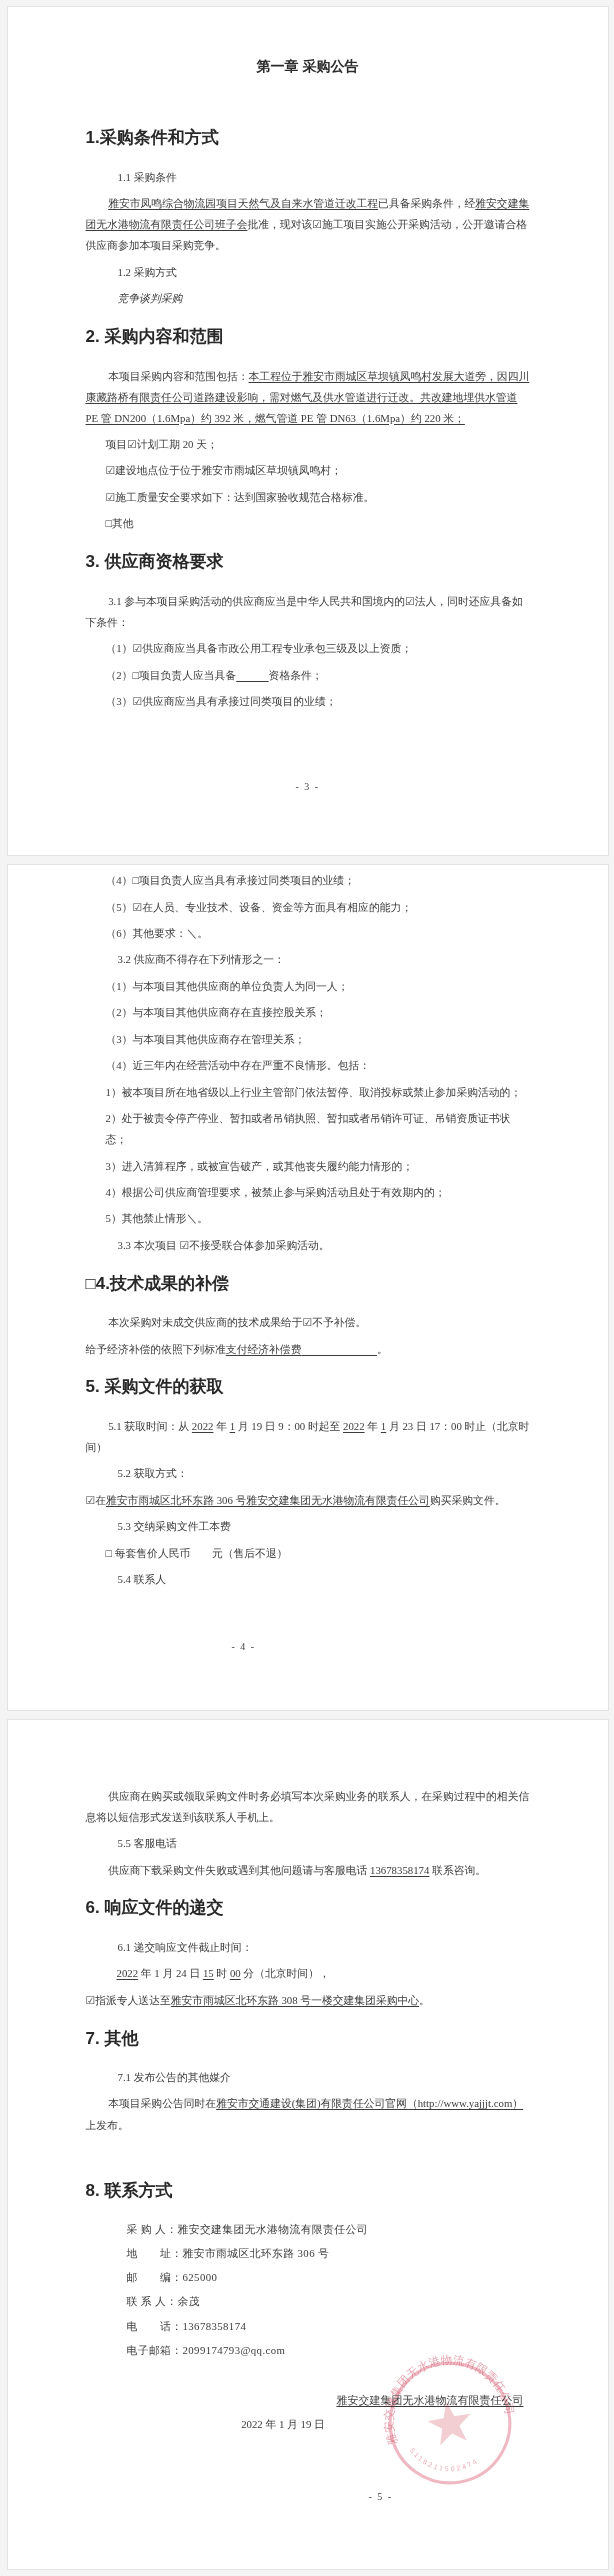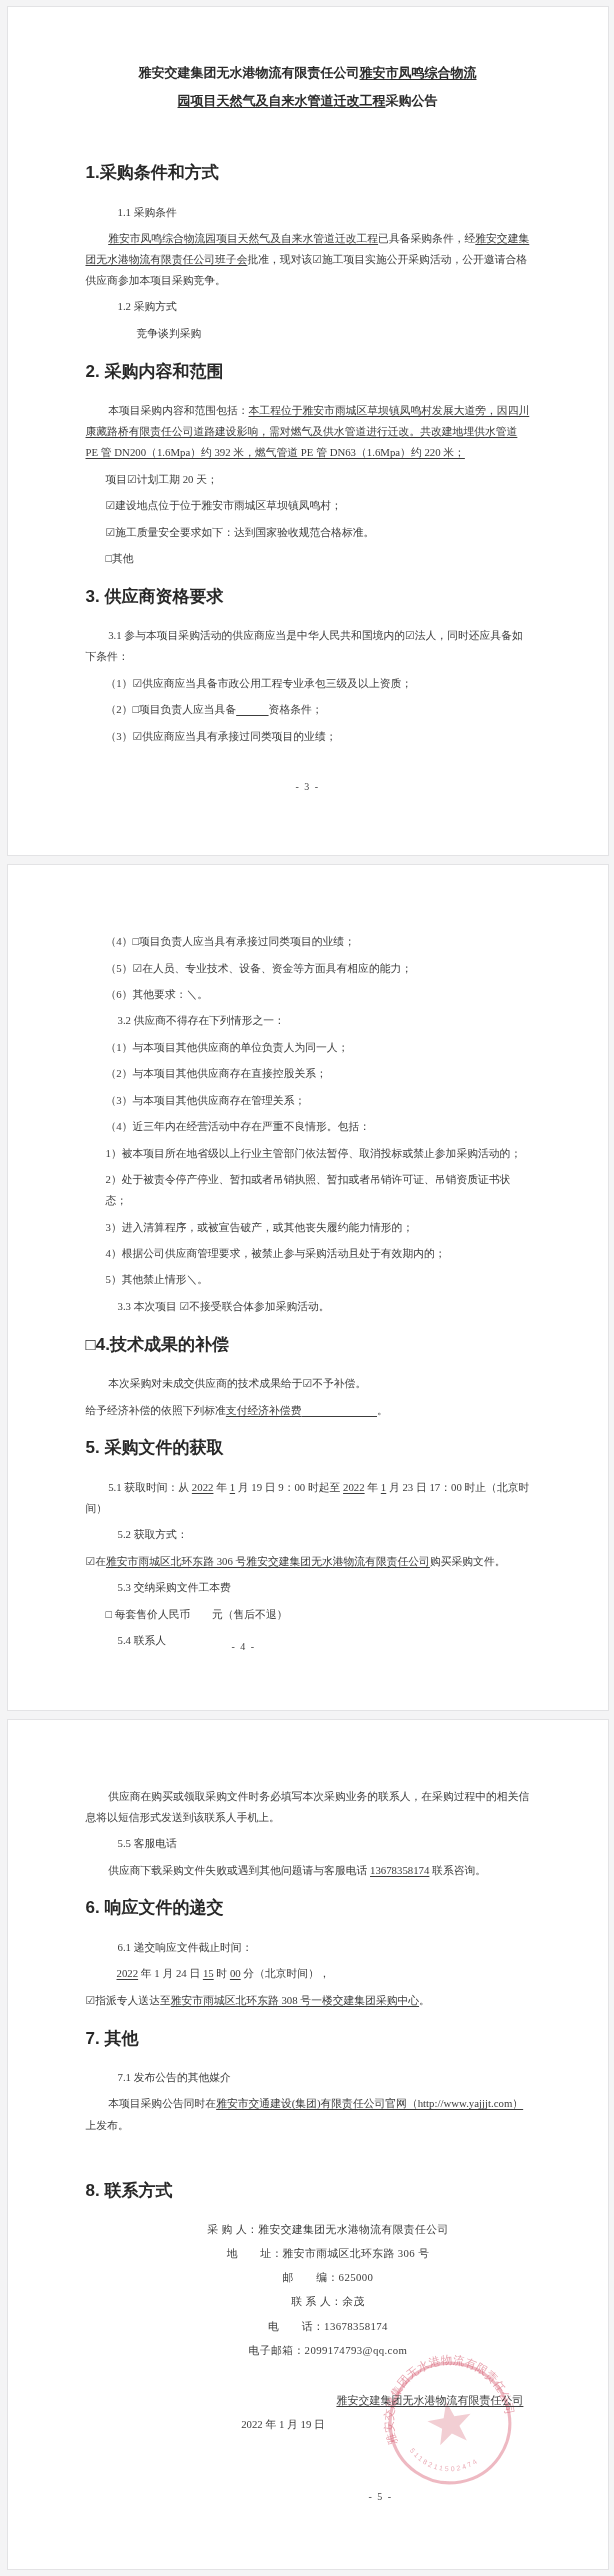--- a/index.html
+++ b/index.html
@@ -1,58 +1,58 @@
 <!DOCTYPE html>
 <html style="font-size:12.3px"><head>
 <meta charset="utf-8">
 <style>
   html,body{margin:0;padding:0;}
   body{width:615px;background:#f4f4f5;font-family:"Liberation Serif","DejaVu Serif",serif;}
   .canvas{width:615px;position:relative;}
   .page{position:relative;width:602px;margin:0 auto;background:#ffffff;border:0.8px solid #e3e3e5;
         box-sizing:border-box;padding-left:78px;padding-right:78px;overflow:hidden;}
   .page1{height:850px;margin-top:6.1px;padding-top:46px;}
-  .page2{height:847px;margin-top:7.7px;padding-top:61px;}
+  .page2{height:847px;margin-top:7.7px;}
   .page3{height:851px;margin-top:8.5px;padding-top:60px;}
   .blk{font-family:"Liberation Serif","DejaVu Serif",serif;font-size:10.8px;line-height:1.95;
        color:#3c3c3c;margin:5.4px 0;}
   .u{text-decoration:underline;text-underline-offset:2.3px;}
   .chapter{font-family:"Liberation Sans",sans-serif;font-weight:700;font-size:14px;
            text-align:center;color:#2b2b2b;margin:0;}
   .doctitle{font-family:"Liberation Sans",sans-serif;font-weight:700;font-size:13px;
             line-height:2.15;text-align:center;color:#2b2b2b;margin:6.1px 0 0;padding:0 52px;}
   .h1{font-family:"Liberation Sans",sans-serif;font-weight:700;font-size:17px;
       color:#282828;margin:10.8px 0 12.3px;}
   .gap-top{margin-top:41px;}
   .gap-top-lg{margin-top:38px;}
   .h2{margin-left:32px;}
   .para{text-indent:2.1em;}
   .item{margin-left:20px;}
   .subitem{margin-left:20px;}
-  .indent2{margin-left:51px;}
+  .indent2{margin-left:32px;font-style:italic;}
   .ml40{margin-left:31px;}
-  .contact{margin:3.1px 0;margin-left:41px;letter-spacing:0.4px;text-align:center;}
+  .contact{margin:3.1px 0;margin-left:41px;letter-spacing:0.4px;}
   .sig{text-align:right;margin:29px 6.1px 0 0;font-size:11px;position:relative;z-index:2;}
   .sigdate{text-align:center;margin:3.1px 49px 0 0;position:relative;z-index:2;}
   .pagenum{position:absolute;font-family:"Liberation Serif",serif;font-size:10px;
            color:#454545;letter-spacing:1.5px;}
   .page1 .pagenum{left:0;right:0;text-align:center;top:774px;}
   .page2 .pagenum{left:224px;top:776px;}
   .page3 .pagenum{left:361px;top:771px;}
   .stamp{position:absolute;left:373px;top:634px;transform:rotate(-10deg);z-index:1;
          opacity:0.9;pointer-events:none;}
 </style>
 </head>
 <body>
 
 <div class="canvas">
 
   <div class="page page1">
     <div>
-        <div class="blk doctitle"><span>雅安交建集团无水港物流有限责任公司</span><span class="u">雅安市凤鸣综合物流园项目天然气及自来水管道迁改工程</span><span>采购公告</span></div>
+        <div class="blk chapter"><span>第一章  采购公告</span></div>
         <div class="blk h1 gap-top"><span>1.采购条件和方式</span></div>
         <div class="blk h2"><span>1.1  采购条件</span></div>
         <div class="blk para"><span class="u">雅安市凤鸣综合物流园项目天然气及自来水管道迁改工程</span><span>已具备采购条件，经</span><span class="u">雅安交建集团无水港物流有限责任公司班子会</span><span>批准，现对该☑施工项目实施公开采购活动，公开邀请合格供应商参加本项目采购竞争。</span></div>
         <div class="blk h2"><span>1.2 采购方式</span></div>
         <div class="blk indent2"><span>竞争谈判采购</span></div>
         <div class="blk h1"><span>2. 采购内容和范围</span></div>
         <div class="blk para"><span>本项目采购内容和范围包括：</span><span class="u">本工程位于雅安市雨城区草坝镇凤鸣村发展大道旁，因四川康藏路桥有限责任公司道路建设影响，需对燃气及供水管道进行迁改。共改建地埋供水管道 PE 管 DN200（1.6Mpa）约 392 米，燃气管道 PE 管 DN63（1.6Mpa）约 220 米；</span></div>
         <div class="blk item"><span>项目☑计划工期 20 天；</span></div>
         <div class="blk item"><span>☑建设地点位于位于雅安市雨城区草坝镇凤鸣村；</span></div>
         <div class="blk item"><span>☑施工质量安全要求如下：达到国家验收规范合格标准。</span></div>

